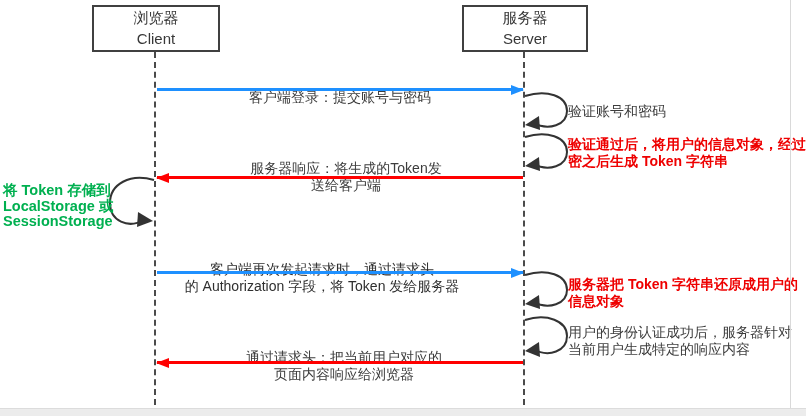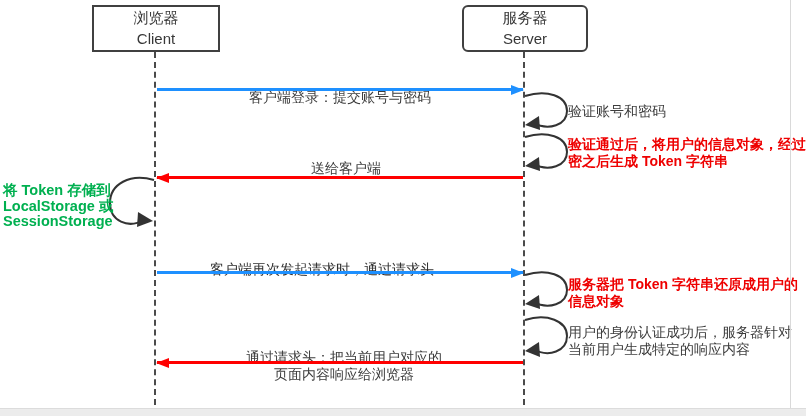--- a/index.html
+++ b/index.html
@@ -7,21 +7,21 @@
     position:relative;width:806px;height:416px;background:#ffffff;overflow:hidden;
     font-family:"Liberation Sans","DejaVu Sans",sans-serif;color:#3d3d3d;
   }
   
   .actor-box{
     position:absolute;top:5px;height:43px;border:2px solid #404040;background:#fff;
     display:flex;flex-direction:column;align-items:center;justify-content:center;
     font-size:15px;line-height:1.35;color:#383838;text-align:right;
   }
   .actor-client{left:92px;width:124px;}
-  .actor-server{left:462px;width:122px;border-radius:6px;}
+  .actor-server{left:462px;width:122px;}
   
   .lifeline{position:absolute;top:52px;height:353px;width:0;border-left:2px dashed #4a4a4a;}
   .lifeline-client{left:154px;}
   .lifeline-server{left:523px;}
   
   .msg-arrow{position:absolute;height:3px;background:currentColor;}
   .msg-arrow .head{position:absolute;top:50%;transform:translateY(-50%);width:0;height:0;
     border-top:5.5px solid transparent;border-bottom:5.5px solid transparent;}
   .head-right{right:-1px;border-left:13px solid currentColor;}
   .head-left{left:-1px;border-right:13px solid currentColor;}
@@ -72,38 +72,40 @@
   <svg class="loop" style="left:523px;top:132px;" width="46" height="41" viewBox="0 0 46 41">
     <path d="M2 5 C24 -2 44 5 44 20 C44 34 26 40 10 32"></path>
     <polygon points="16 25, 2 34, 17 39"></polygon>
   </svg>
   <div class="lbl red-text" style="left:568px;top:136px;">
     <div>验证通过后，将用户的信息对象，经过加</div>
     <div>密之后生成 Token 字符串</div>
   </div>
 
   <div class="lbl center" style="left:246px;top:138px;width:200px;">
+    <div>服务器响应：将生成的Token发</div>
     <div>送给客户端</div>
   </div>
   <div class="msg-arrow red" style="left:157px;top:176px;width:366px;">
     <span class="head head-left"></span>
   </div>
 
   <svg class="loop" style="left:108px;top:176px;" width="48" height="54" viewBox="0 0 48 54">
     <path d="M46 4 C22 -3 2 8 2 27 C2 45 20 53 36 44"></path>
     <polygon points="30 36, 45 45, 29 51"></polygon>
   </svg>
   <div class="lbl green-text" style="left:3px;top:183px;">
     <div>将 Token 存储到</div>
     <div>LocalStorage 或</div>
     <div>SessionStorage</div>
   </div>
 
   <div class="lbl center bold" style="left:162px;top:239px;width:320px;">
     <div>客户端再次发起请求时，通过请求头</div>
+    <div>的 Authorization 字段，将 Token 发给服务器</div>
   </div>
   <div class="msg-arrow blue" style="left:157px;top:271px;width:366px;">
     <span class="head head-right"></span>
   </div>
 
   <svg class="loop" style="left:523px;top:270px;" width="46" height="41" viewBox="0 0 46 41">
     <path d="M2 5 C24 -2 44 5 44 20 C44 34 26 40 10 32"></path>
     <polygon points="16 25, 2 34, 17 39"></polygon>
   </svg>
   <div class="lbl red-text" style="left:568px;top:276px;">

